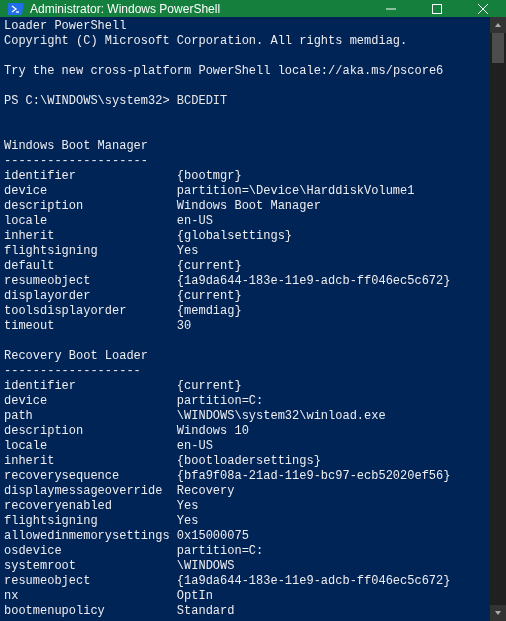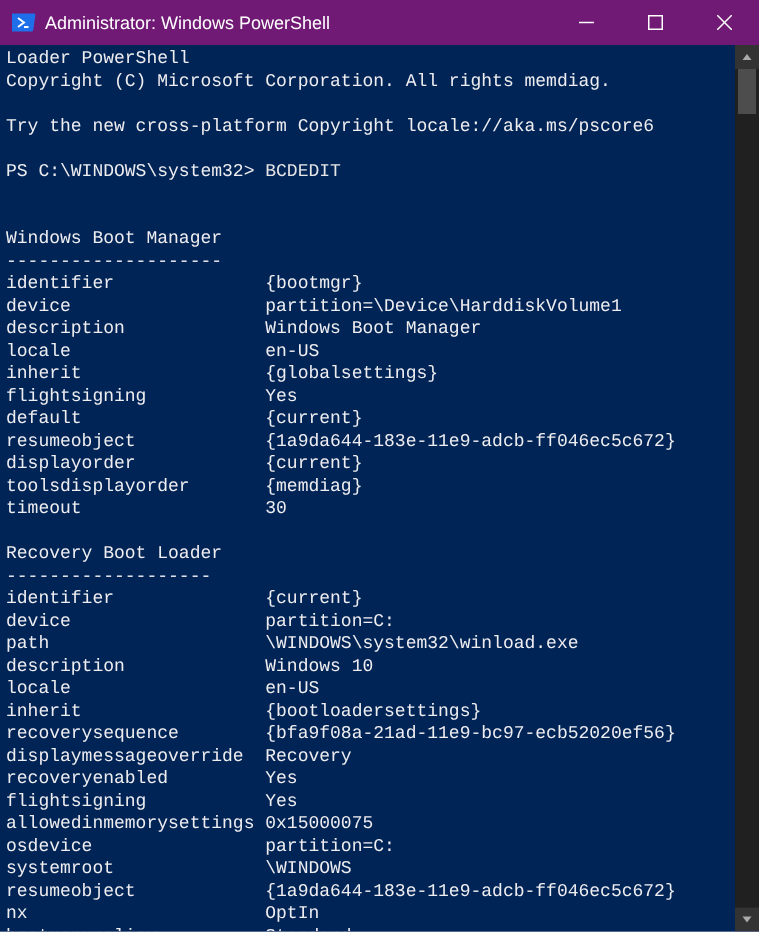--- a/index.html
+++ b/index.html
@@ -1,18 +1,18 @@
 <!DOCTYPE html>
 <html><head>
 <meta charset="utf-8">
 <style>
   * { margin: 0; padding: 0; box-sizing: border-box; }
   html, body { width: 506px; height: 621px; overflow: hidden; font-family: Consolas, 'Courier New', monospace; }
   .window { width: 506px; height: 621px; display: flex; flex-direction: column; background: #012456; }
-  .titlebar { height: 30px; background: #701a75; display: flex; align-items: center; color: #ffffff; font-family: 'Segoe UI', Tahoma, sans-serif; font-size: 12px; }
+  .titlebar { height: 17px; background: #15803d; display: flex; align-items: center; color: #ffffff; font-family: 'Segoe UI', Tahoma, sans-serif; font-size: 12px; }
   .titlebar-icon { width: 16px; height: 16px; margin: 0 6px 0 8px; display: flex; align-items: center; justify-content: center; }
   .titlebar-title { flex: 1; }
   .winbtn { width: 46px; height: 30px; display: flex; align-items: center; justify-content: center; color: #ffffff; font-size: 10px; cursor: pointer; }
   .content-area { flex: 1; display: flex; overflow: hidden; }
   .terminal { flex: 1; background: #012456; color: #eeedf0; font-size: 12px; line-height: 15px; padding: 2px 0 2px 4px; overflow: hidden; white-space: pre; }
   .scrollbar { width: 16px; background: #2a2a2a; display: flex; flex-direction: column; }
   .sb-btn { height: 16px; background: #333333; display: flex; align-items: center; justify-content: center; color: #aaaaaa; font-size: 8px; }
   .sb-track { flex: 1; background: #202020; position: relative; }
   .sb-thumb { position: absolute; top: 0; left: 2px; right: 2px; height: 30px; background: #4d4d4d; }
   .code-yellow { color: #e5e5e5; }
@@ -48,21 +48,21 @@
           <line x1="0" y1="0" x2="10" y2="10" stroke="#ffffff" stroke-width="1"></line>
           <line x1="10" y1="0" x2="0" y2="10" stroke="#ffffff" stroke-width="1"></line>
         </svg>
     </div>
   </div>
 
   <div class="content-area">
     <div class="terminal"><span>Loader PowerShell</span>
 <span>Copyright (C) Microsoft Corporation. All rights memdiag.</span>
 
-<span>Try the new cross-platform Copyright </span><span>locale://aka.ms/pscore6</span>
+<span>Try the new cross-platform PowerShell </span><span>locale://aka.ms/pscore6</span>
 
 <span>PS C:\WINDOWS\system32&gt; </span><span class="code-yellow">BCDEDIT</span>
 
 
 <span>Windows Boot Manager</span>
 <span>--------------------</span>
 <div id="rows1"><div class="row"><span class="key">identifier</span><span>{bootmgr}</span></div><div class="row"><span class="key">device</span><span>partition=\Device\HarddiskVolume1</span></div><div class="row"><span class="key">description</span><span>Windows Boot Manager</span></div><div class="row"><span class="key">locale</span><span>en-US</span></div><div class="row"><span class="key">inherit</span><span>{globalsettings}</span></div><div class="row"><span class="key">flightsigning</span><span>Yes</span></div><div class="row"><span class="key">default</span><span>{current}</span></div><div class="row"><span class="key">resumeobject</span><span>{1a9da644-183e-11e9-adcb-ff046ec5c672}</span></div><div class="row"><span class="key">displayorder</span><span>{current}</span></div><div class="row"><span class="key">toolsdisplayorder</span><span>{memdiag}</span></div><div class="row"><span class="key">timeout</span><span>30</span></div></div>
 <span>Recovery Boot Loader</span>
 <span>-------------------</span>
 <div id="rows2"><div class="row"><span class="key">identifier</span><span>{current}</span></div><div class="row"><span class="key">device</span><span>partition=C:</span></div><div class="row"><span class="key">path</span><span>\WINDOWS\system32\winload.exe</span></div><div class="row"><span class="key">description</span><span>Windows 10</span></div><div class="row"><span class="key">locale</span><span>en-US</span></div><div class="row"><span class="key">inherit</span><span>{bootloadersettings}</span></div><div class="row"><span class="key">recoverysequence</span><span>{bfa9f08a-21ad-11e9-bc97-ecb52020ef56}</span></div><div class="row"><span class="key">displaymessageoverride</span><span>Recovery</span></div><div class="row"><span class="key">recoveryenabled</span><span>Yes</span></div><div class="row"><span class="key">flightsigning</span><span>Yes</span></div><div class="row"><span class="key">allowedinmemorysettings</span><span>0x15000075</span></div><div class="row"><span class="key">osdevice</span><span>partition=C:</span></div><div class="row"><span class="key">systemroot</span><span>\WINDOWS</span></div><div class="row"><span class="key">resumeobject</span><span>{1a9da644-183e-11e9-adcb-ff046ec5c672}</span></div><div class="row"><span class="key">nx</span><span>OptIn</span></div><div class="row"><span class="key">bootmenupolicy</span><span>Standard</span></div></div></div>

